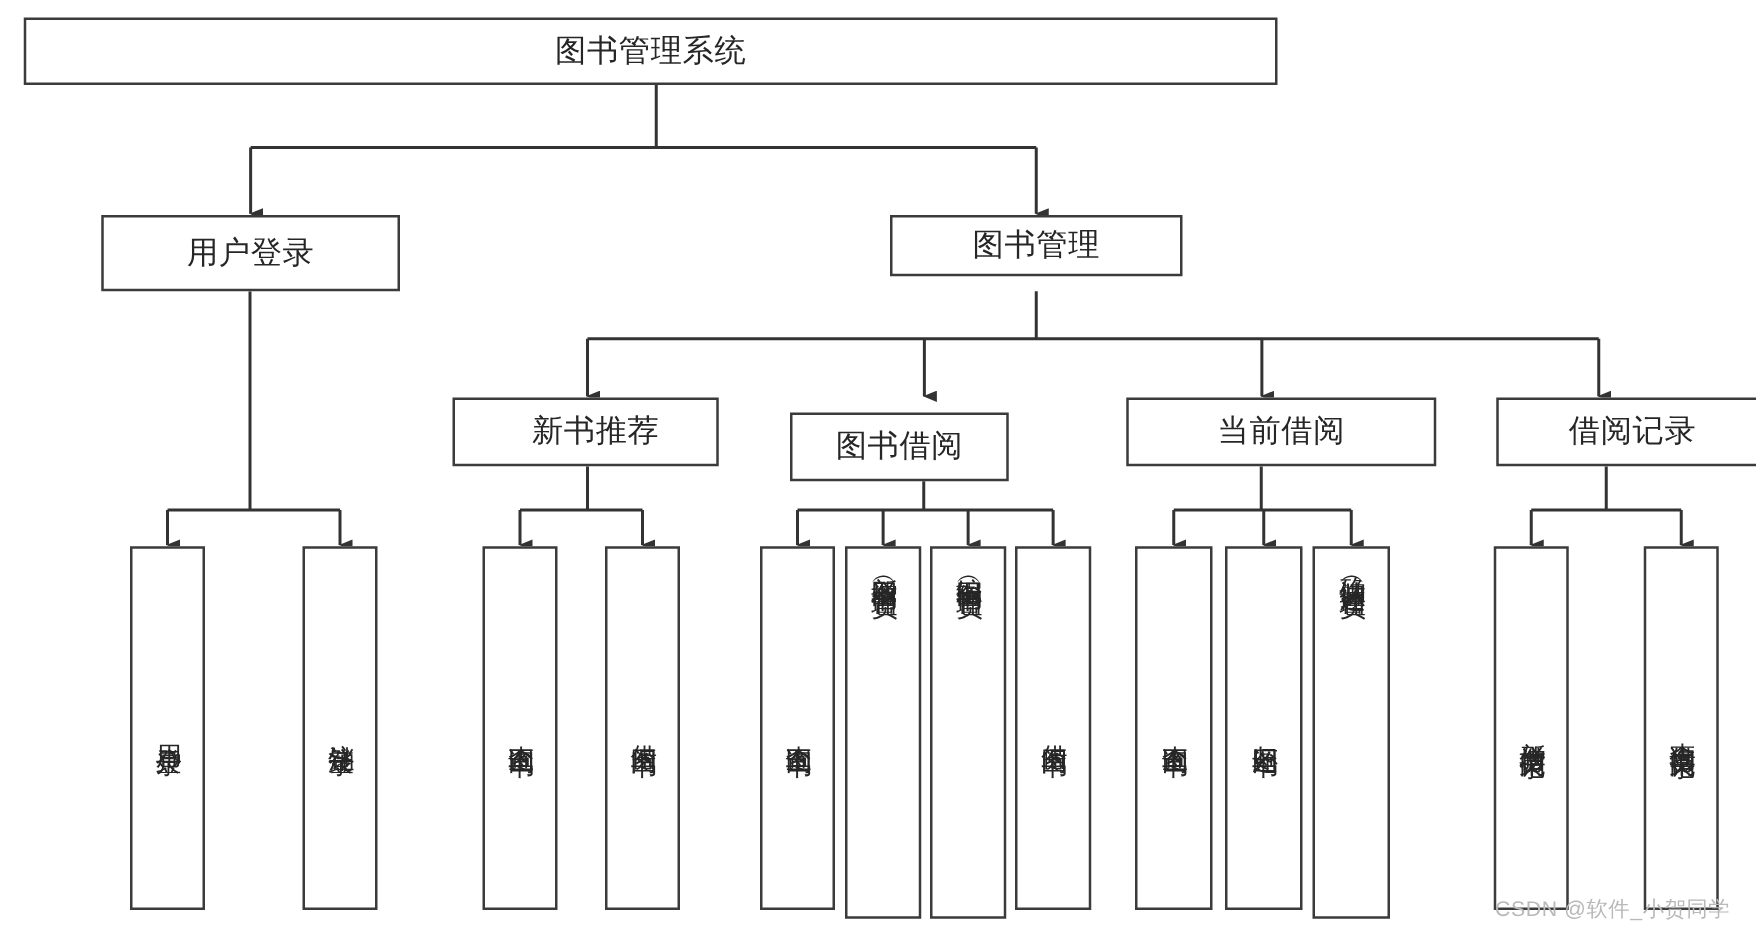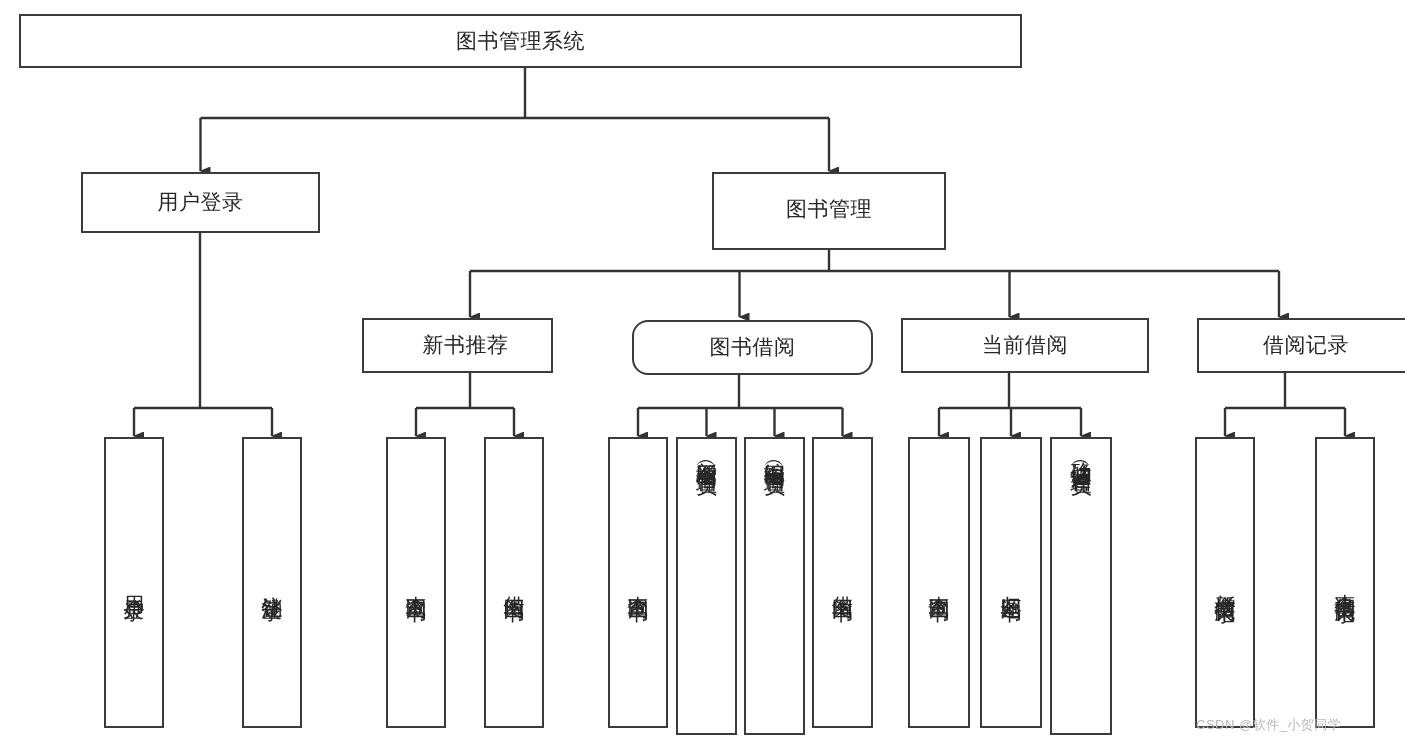--- a/index.html
+++ b/index.html
@@ -31,21 +31,21 @@
     position: absolute;
     box-sizing: border-box;
     background: #ffffff;
     border: 2.2px solid #3b3b3b;
     display: flex;
     align-items: center;
     justify-content: center;
     color: #1b1b1b;
   }
   .node-label {
-    font-size: 21px;
+    font-size: 25px;
     line-height: 1.15;
     letter-spacing: 0.5px;
     white-space: nowrap;
     color: #262626;
   }
   .node-box.horizontal .node-label {
     writing-mode: horizontal-tb;
   }
   .node-box.vertical {
     align-items: flex-start;
@@ -59,21 +59,21 @@
     letter-spacing: 2px;
     line-height: 1.05;
     white-space: nowrap;
   }
   .node-box.vertical.centered {
     align-items: center;
     padding-top: 0;
   }
   .watermark {
     position: absolute;
-    font-size: 13px;
+    font-size: 17px;
     color: #b9b9b9;
     letter-spacing: 0.5px;
     white-space: nowrap;
     user-select: none;
   }
 </style>
 </head>
 <body>
 
 <div id="diagram-root">
@@ -121,27 +121,27 @@
       </g>
   </svg>
 
   <div id="node-layer">
       <div class="node-box horizontal" style="left: 19px; top: 14px; width: 1003px; height: 54px;">
         <span class="node-label">图书管理系统</span>
       </div>
       <div class="node-box horizontal" style="left: 81px; top: 172px; width: 239px; height: 61px;">
         <span class="node-label">用户登录</span>
       </div>
-      <div class="node-box horizontal" style="left: 712px; top: 172px; width: 234px; height: 78px; font-family: Liberation Mono, monospace;">
+      <div class="node-box horizontal" style="left: 712px; top: 172px; width: 234px; height: 49px;">
         <span class="node-label">图书管理</span>
       </div>
-      <div class="node-box horizontal" style="left: 362px; top: 318px; width: 191px; height: 55px; padding-left: 16px;">
+      <div class="node-box horizontal" style="left: 362px; top: 318px; width: 213px; height: 55px; padding-left: 16px;">
         <span class="node-label">新书推荐</span>
       </div>
-      <div class="node-box horizontal" style="left: 632px; top: 320px; width: 241px; height: 55px; border-radius: 16px;">
+      <div class="node-box horizontal" style="left: 632px; top: 330px; width: 175px; height: 55px;">
         <span class="node-label">图书借阅</span>
       </div>
       <div class="node-box horizontal" style="left: 901px; top: 318px; width: 248px; height: 55px;">
         <span class="node-label">当前借阅</span>
       </div>
       <div class="node-box horizontal" style="left: 1170px; top: 318px; width: 218px; height: 55px; margin-left: 27px;">
         <span class="node-label">借阅记录</span>
       </div>
       <div class="node-box vertical centered" style="left: 104px; top: 437px; width: 60px; height: 291px;">
         <span class="node-label">用户登录</span>

